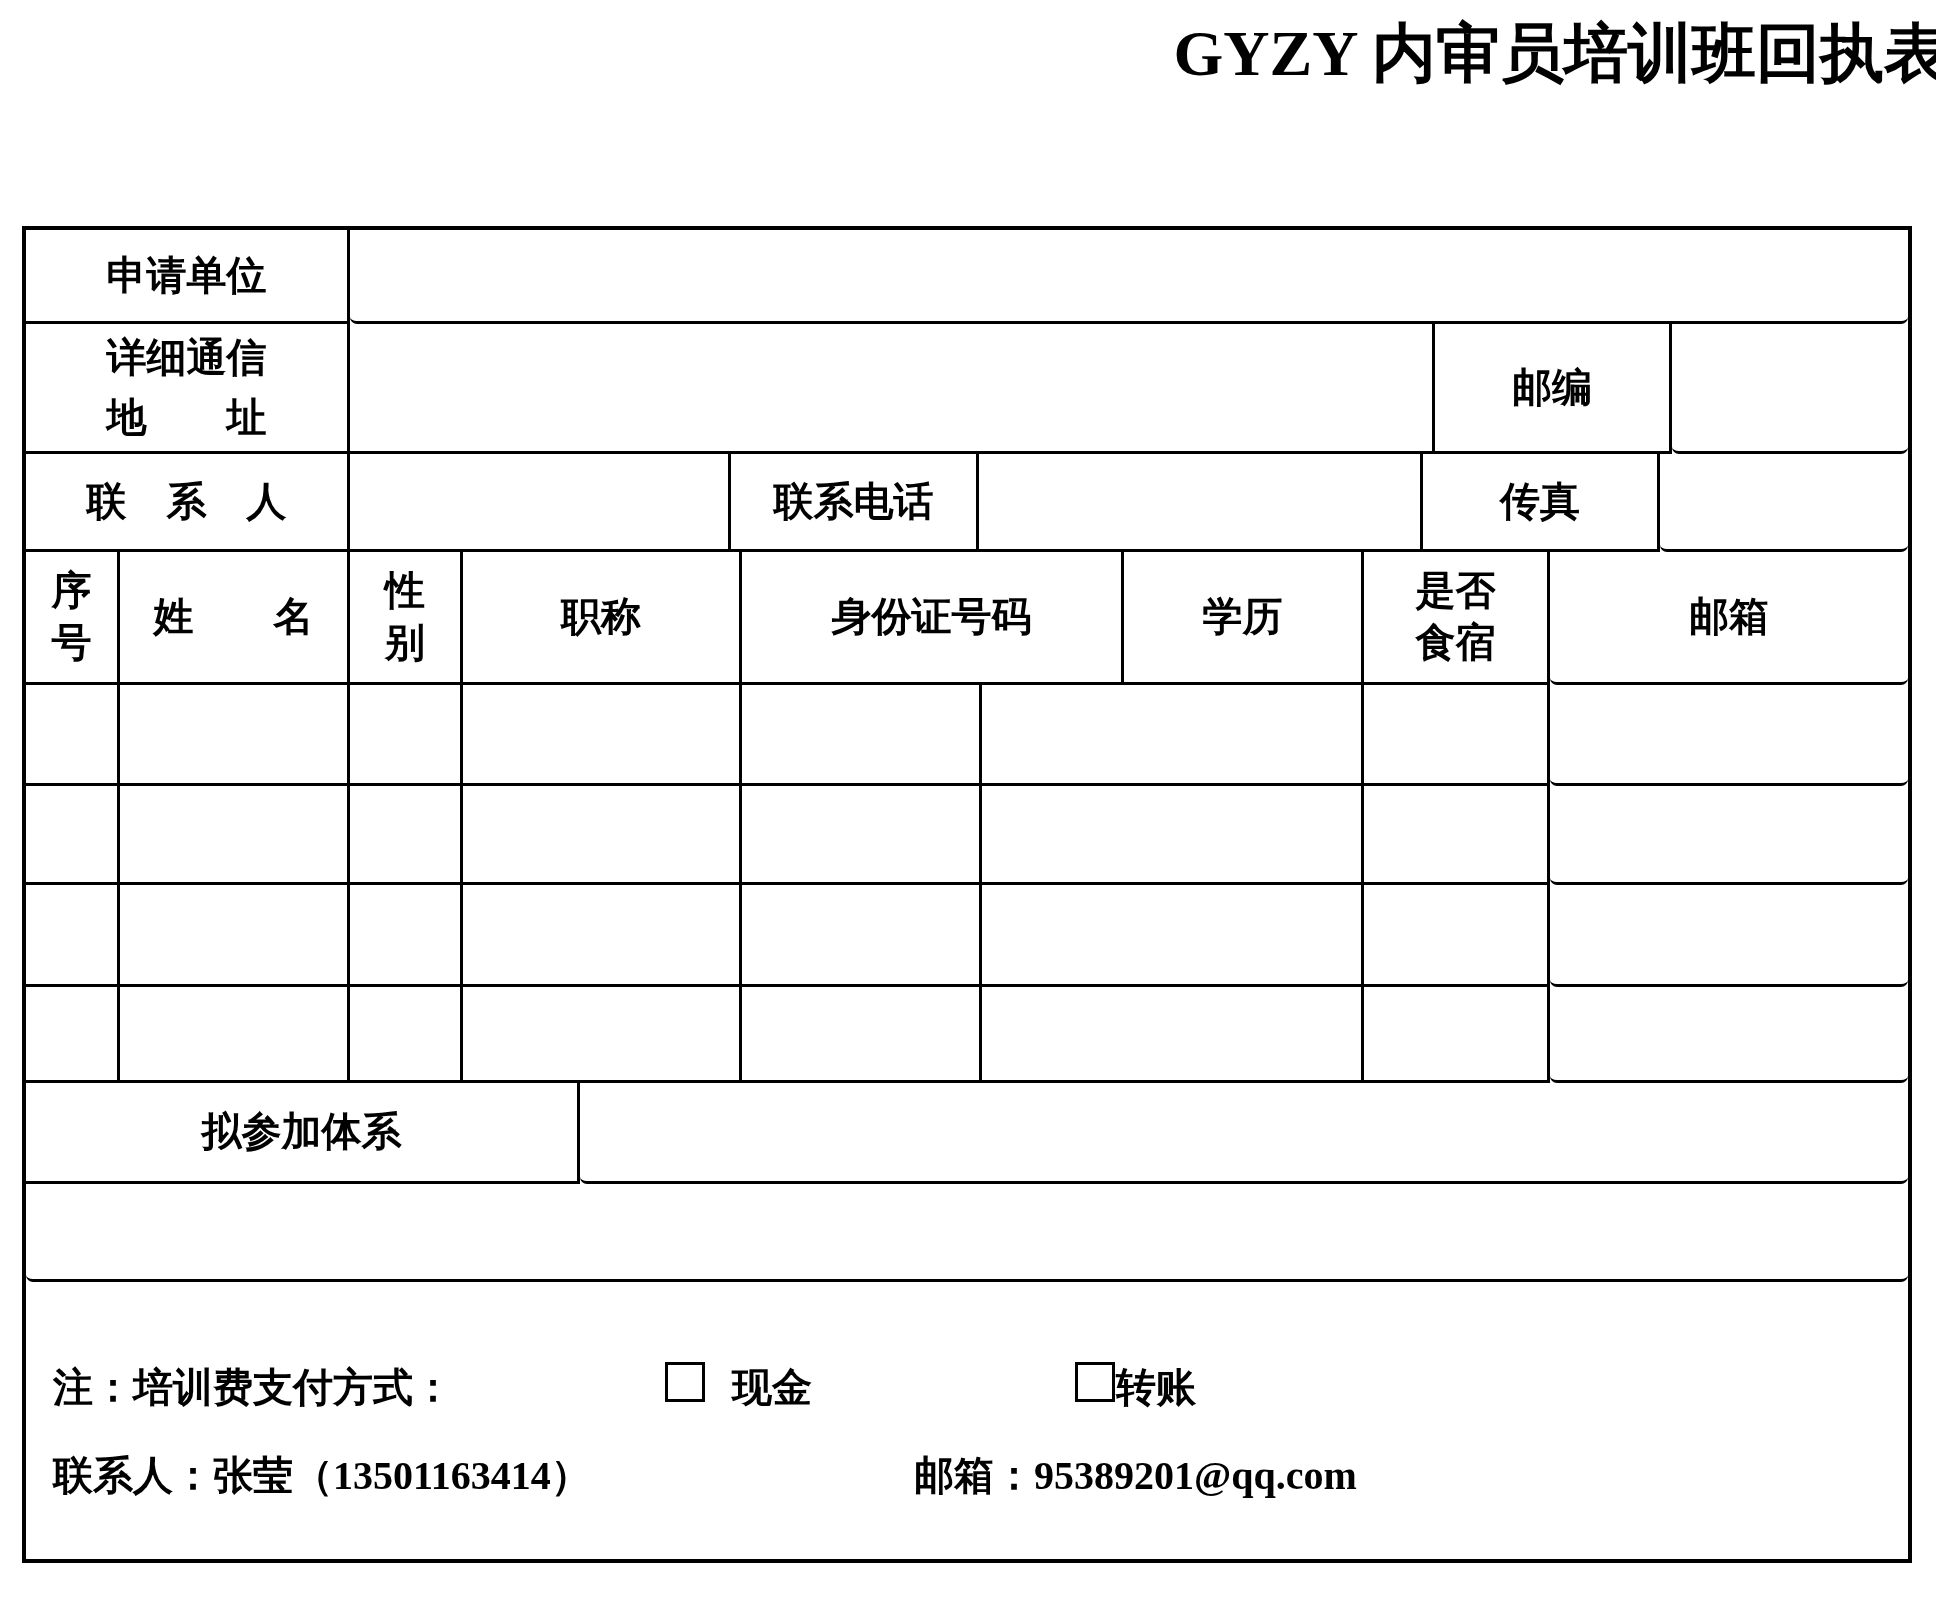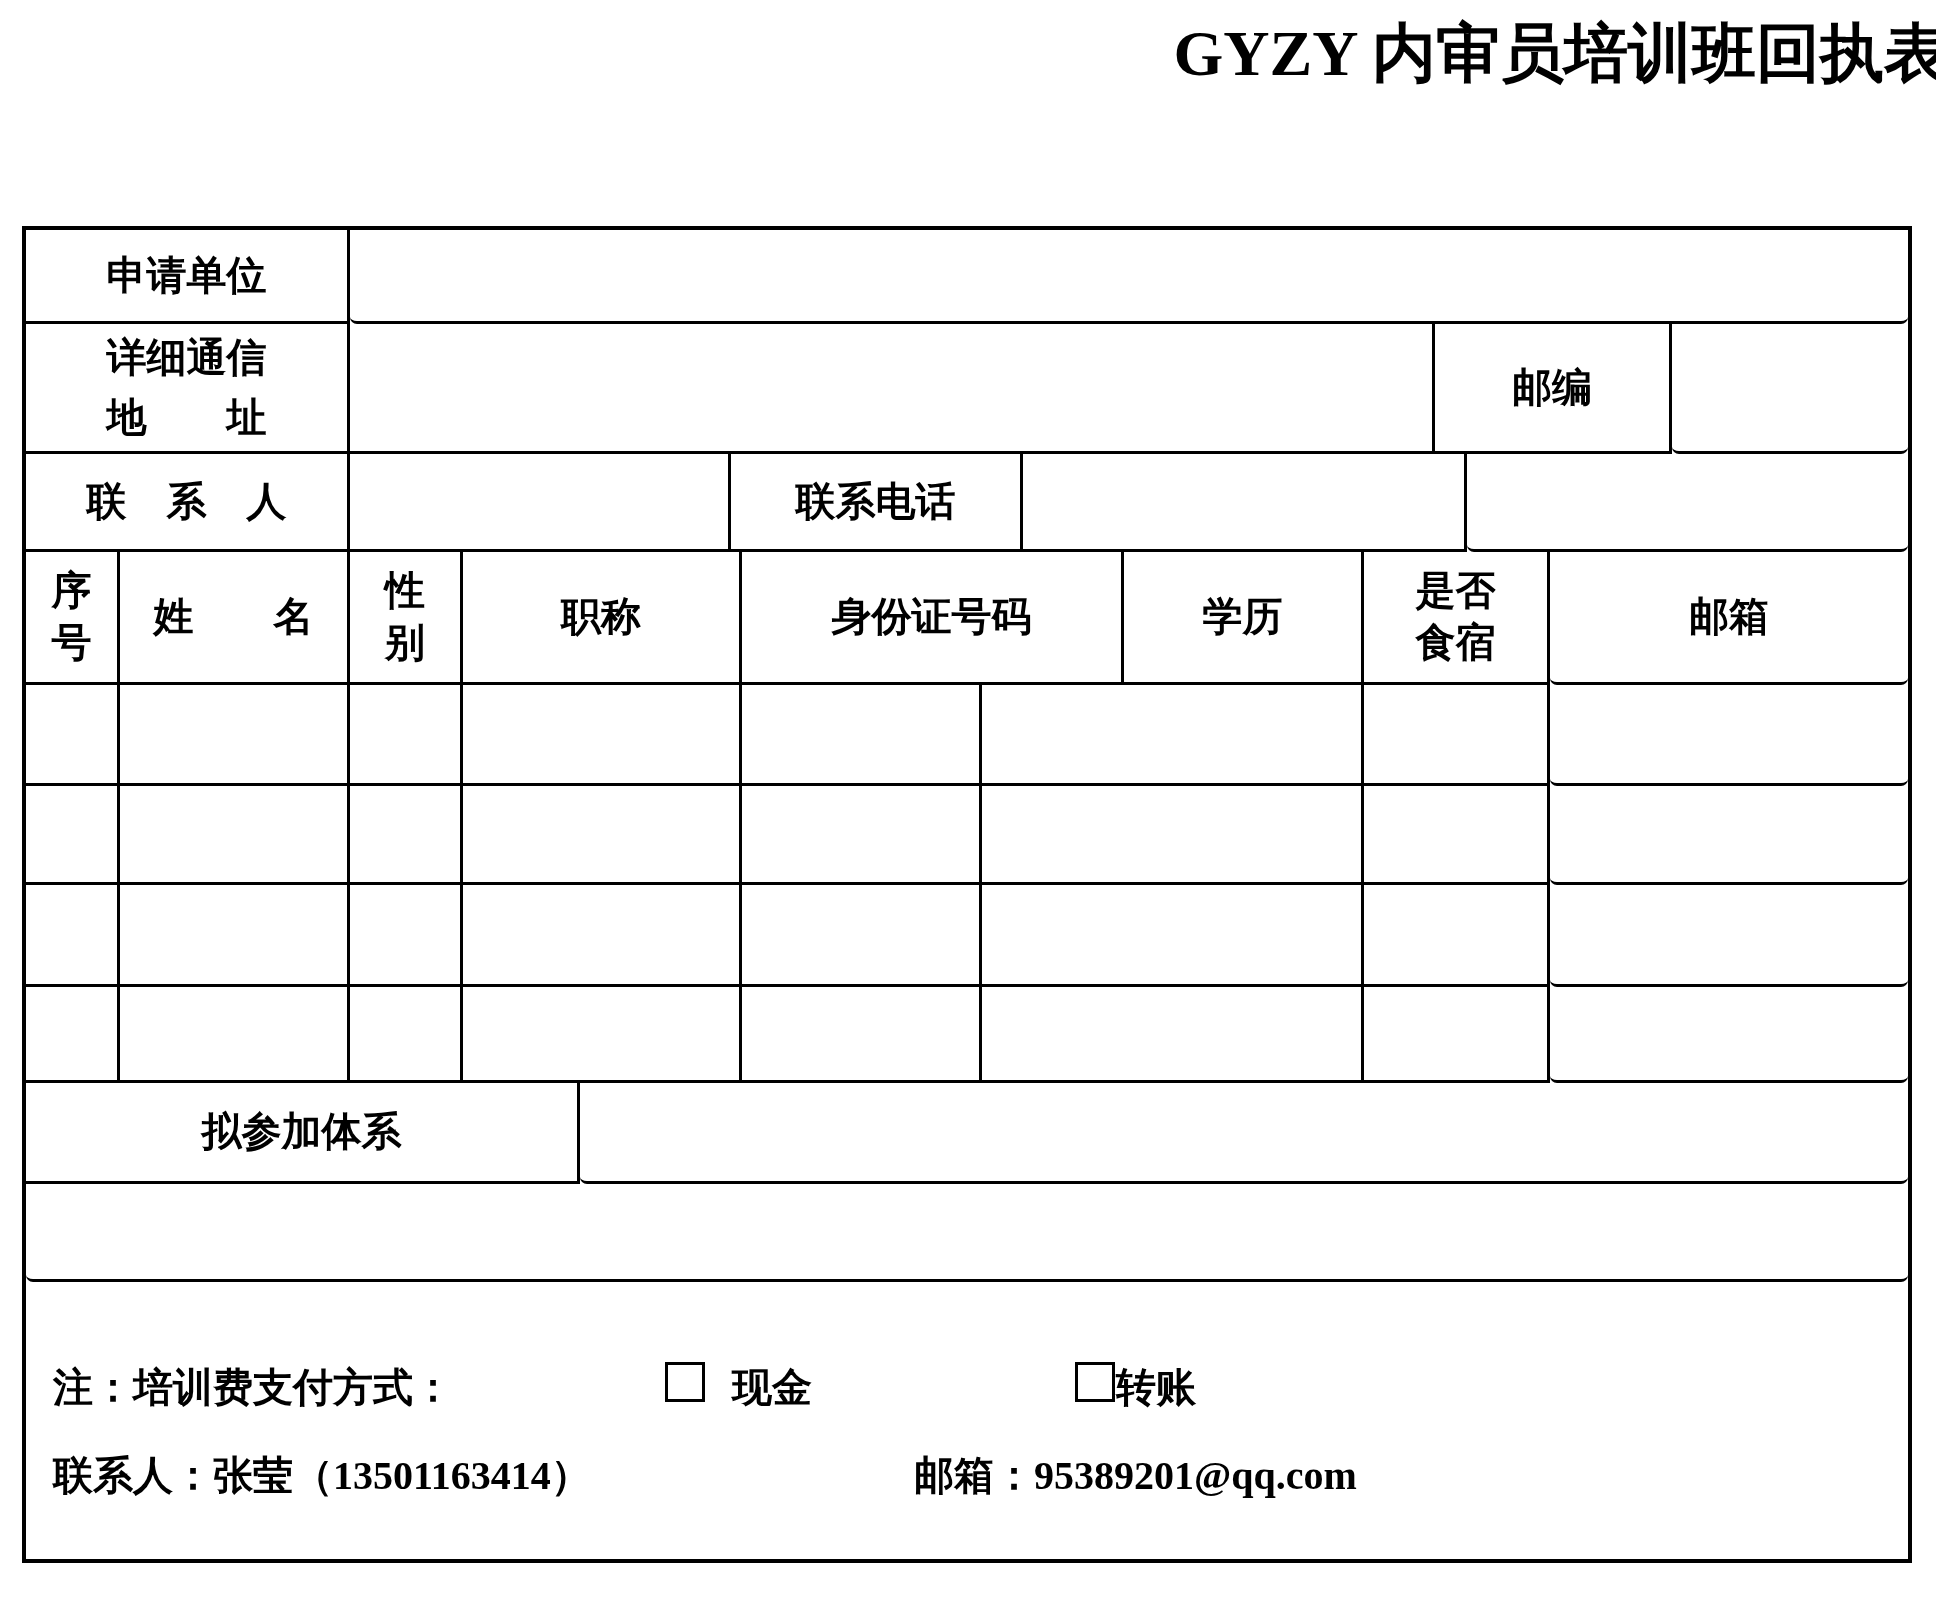--- a/index.html
+++ b/index.html
@@ -71,22 +71,23 @@
         <span>地　　址</span>
       </div>
       <div class="cell" style="width:1085px"></div>
       <div class="cell" style="width:237px">邮编</div>
       <div class="cell flex1"></div>
     </div>
 
     <div class="trow" style="height:98px">
       <div class="cell" style="width:324px">联　系　人</div>
       <div class="cell" style="width:381px"></div>
-      <div class="cell" style="width:292px">联系电话</div>
+      <div class="cell" style="width:248px">联系电话</div>
       <div class="cell" style="width:444px"></div>
+      <div class="cell" style="width:237px">传真</div>
       <div class="cell flex1"></div>
     </div>
 
     <div class="trow" style="height:133px">
       <div class="cell" style="width:94px">序
 号</div>
       <div class="cell" style="width:230px">姓　　名</div>
       <div class="cell" style="width:113px">性
 别</div>
       <div class="cell" style="width:279px">职称</div>

